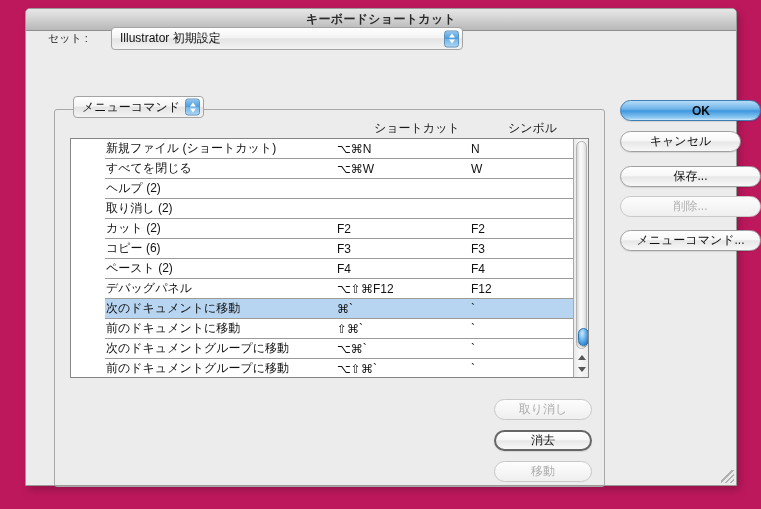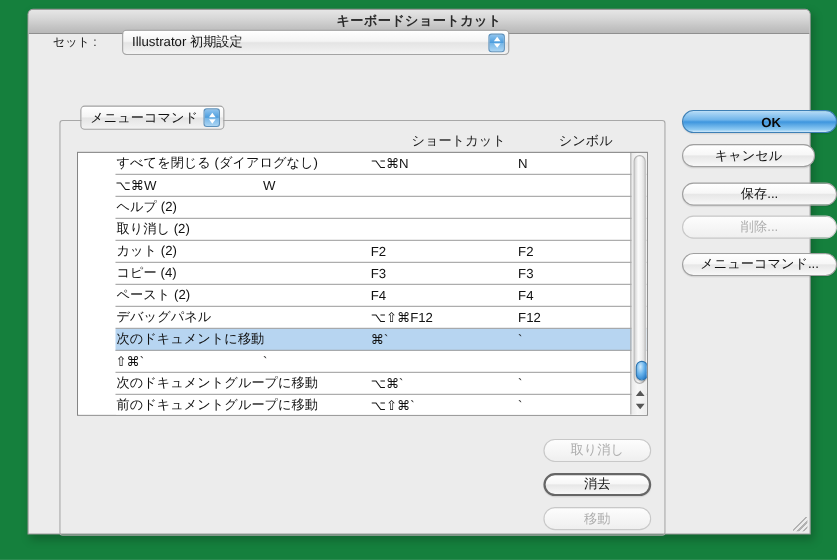--- a/index.html
+++ b/index.html
@@ -9,21 +9,21 @@
     height: 509px;
     overflow: hidden;
     background: #ffffff;
     font-family: "Liberation Sans", "DejaVu Sans", sans-serif;
   }
 
   #screen {
     position: relative;
     width: 761px;
     height: 509px;
-    background: #15803d;
+    background: #be185d;
   }
 
   
   .window {
     position: absolute;
     left: 25px;
     top: 8px;
     width: 712px;
     height: 478px;
     background: #ececec;
@@ -321,64 +321,66 @@
       </span>
     </div>
 
     <span class="col-head" id="head-shortcut">ショートカット</span>
     <span class="col-head" id="head-symbol">シンボル</span>
 
     <div class="listbox">
       <div class="list-indent"></div>
       <div class="rows" id="rows-container">
           <div class="row">
-            <span class="c-name">すべてを閉じる (ダイアログなし)</span>
+            <span class="c-name">新規ファイル (ショートカット)</span>
             <span class="c-short">⌥⌘N</span>
             <span class="c-sym">N</span>
           </div>
           <div class="row">
+            <span class="c-name">すべてを閉じる</span>
             <span class="c-short">⌥⌘W</span>
             <span class="c-sym">W</span>
           </div>
           <div class="row">
             <span class="c-name">ヘルプ (2)</span>
             <span class="c-short"></span>
             <span class="c-sym"></span>
           </div>
           <div class="row">
             <span class="c-name">取り消し (2)</span>
             <span class="c-short"></span>
             <span class="c-sym"></span>
           </div>
           <div class="row">
             <span class="c-name">カット (2)</span>
             <span class="c-short">F2</span>
             <span class="c-sym">F2</span>
           </div>
           <div class="row">
-            <span class="c-name">コピー (4)</span>
+            <span class="c-name">コピー (6)</span>
             <span class="c-short">F3</span>
             <span class="c-sym">F3</span>
           </div>
           <div class="row">
             <span class="c-name">ペースト (2)</span>
             <span class="c-short">F4</span>
             <span class="c-sym">F4</span>
           </div>
           <div class="row">
             <span class="c-name">デバッグパネル</span>
             <span class="c-short">⌥⇧⌘F12</span>
             <span class="c-sym">F12</span>
           </div>
           <div class="row selected">
             <span class="c-name">次のドキュメントに移動</span>
             <span class="c-short">⌘`</span>
             <span class="c-sym">`</span>
           </div>
           <div class="row">
+            <span class="c-name">前のドキュメントに移動</span>
             <span class="c-short">⇧⌘`</span>
             <span class="c-sym">`</span>
           </div>
           <div class="row">
             <span class="c-name">次のドキュメントグループに移動</span>
             <span class="c-short">⌥⌘`</span>
             <span class="c-sym">`</span>
           </div>
           <div class="row">
             <span class="c-name">前のドキュメントグループに移動</span>

